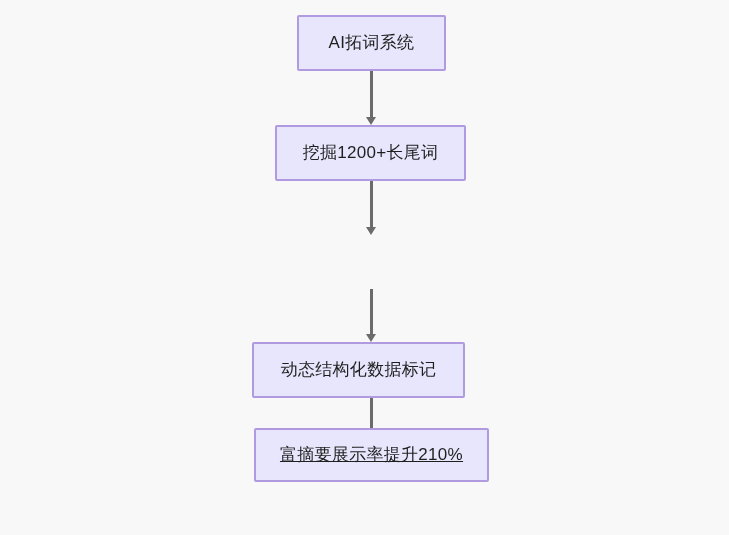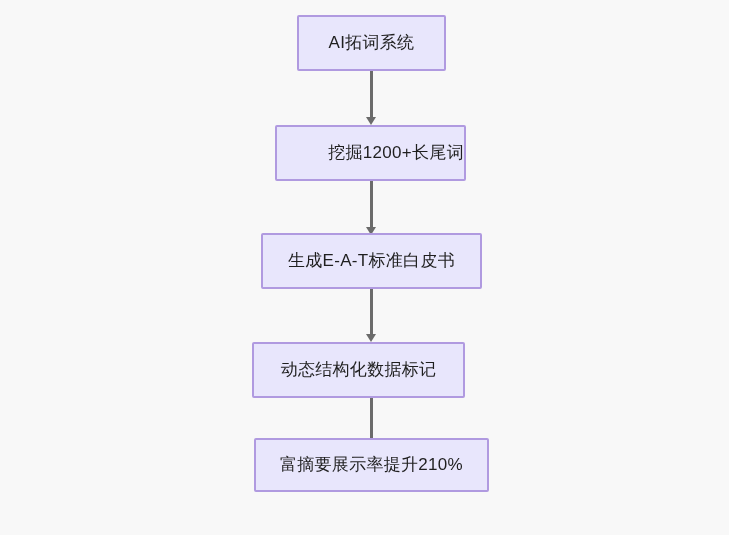--- a/index.html
+++ b/index.html
@@ -57,38 +57,35 @@
 
 <div id="flowchart-canvas">
 
   <div class="node-box" style="left:297px; top:15px; width:149px; height:56px;">
     <span class="node-label">AI拓词系统</span>
   </div>
 
   <div class="edge-connector" style="left:369.5px; top:71px; height:47px;"></div>
   <div class="edge-arrowhead" style="left:366px; top:117px;"></div>
 
-  <div class="node-box" style="left:275px; top:125px; width:191px; height:56px;justify-content:flex-end;">
+  <div class="node-box" style="left:275px; top:125px; width:191px; height:56px;">
     <span class="node-label">挖掘1200+长尾词</span>
   </div>
 
   <div class="edge-connector" style="left:369.5px; top:181px; height:47px;"></div>
   <div class="edge-arrowhead" style="left:366px; top:227px;"></div>
 
-  <div class="node-box" style="left:261px; top:233px; width:221px; height:56px;">
-    <span class="node-label">生成E-A-T标准白皮书</span>
-  </div>
 
   <div class="edge-connector" style="left:369.5px; top:289px; height:46px;"></div>
   <div class="edge-arrowhead" style="left:366px; top:334px;"></div>
 
   <div class="node-box" style="left:252px; top:342px; width:213px; height:56px;">
     <span class="node-label">动态结构化数据标记</span>
   </div>
 
   <div class="edge-connector" style="left:369.5px; top:398px; height:46px;"></div>
   <div class="edge-arrowhead" style="left:366px; top:443px;"></div>
 
-  <div class="node-box" style="left:254px; top:438px; width:235px; height:54px;">
+  <div class="node-box" style="left:254px; top:428px; width:235px; height:54px;text-decoration:underline;">
     <span class="node-label">富摘要展示率提升210%</span>
   </div>
 
 </div>
 
 </body></html>

